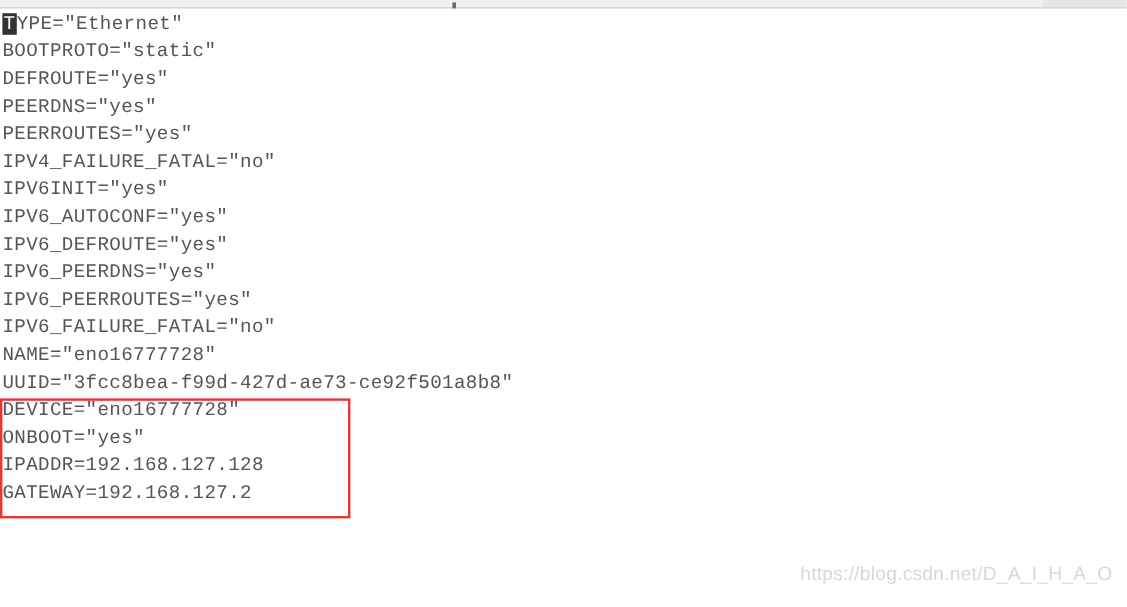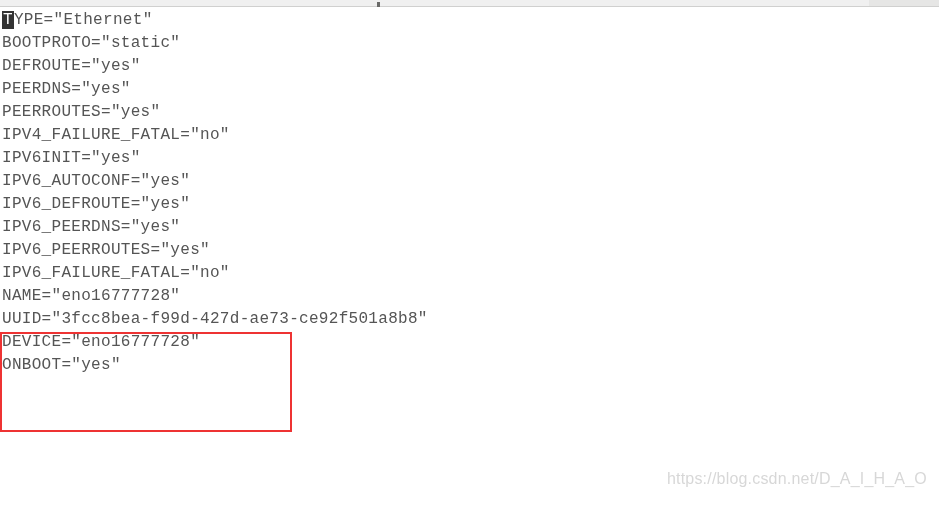--- a/index.html
+++ b/index.html
@@ -91,17 +91,19 @@
   <div class="line">IPV6INIT="yes"</div>
   <div class="line">IPV6_AUTOCONF="yes"</div>
   <div class="line">IPV6_DEFROUTE="yes"</div>
   <div class="line">IPV6_PEERDNS="yes"</div>
   <div class="line">IPV6_PEERROUTES="yes"</div>
   <div class="line">IPV6_FAILURE_FATAL="no"</div>
   <div class="line">NAME="eno16777728"</div>
   <div class="line">UUID="3fcc8bea-f99d-427d-ae73-ce92f501a8b8"</div>
   <div class="line">DEVICE="eno16777728"</div>
   <div class="line">ONBOOT="yes"</div>
+  <div class="line">IPADDR=192.168.127.128</div>
+  <div class="line">GATEWAY=192.168.127.2</div>
 </div>
 
 <div class="highlight-box"></div>
 
 <div class="watermark">https://blog.csdn.net/D_A_I_H_A_O</div>
 
 </body></html>

